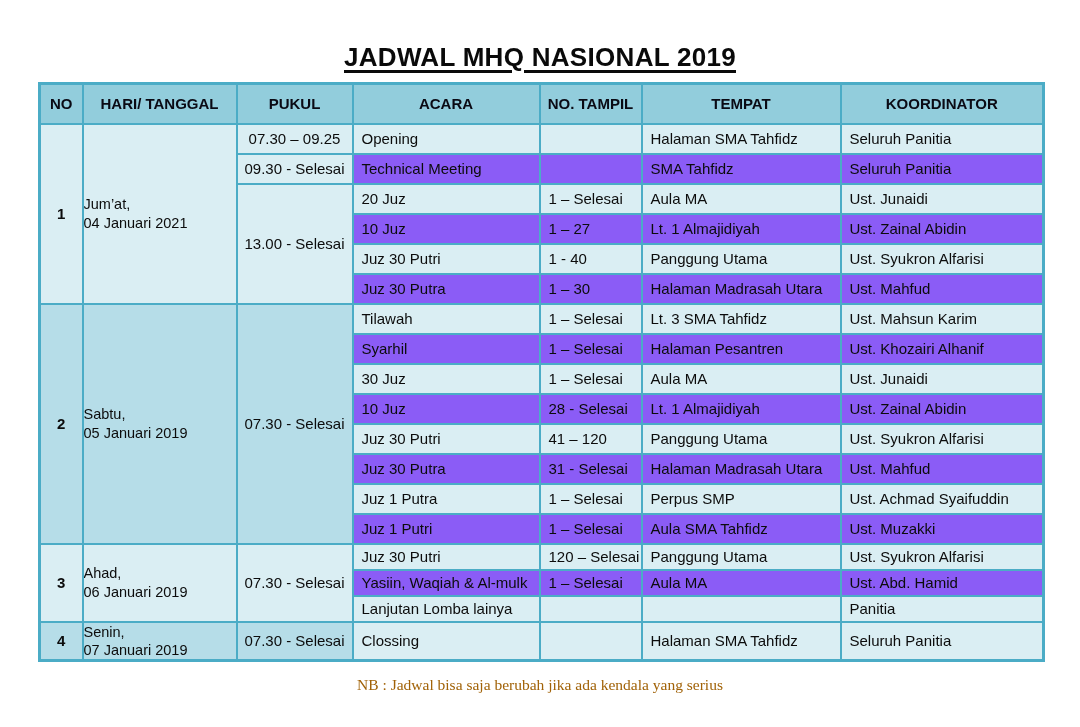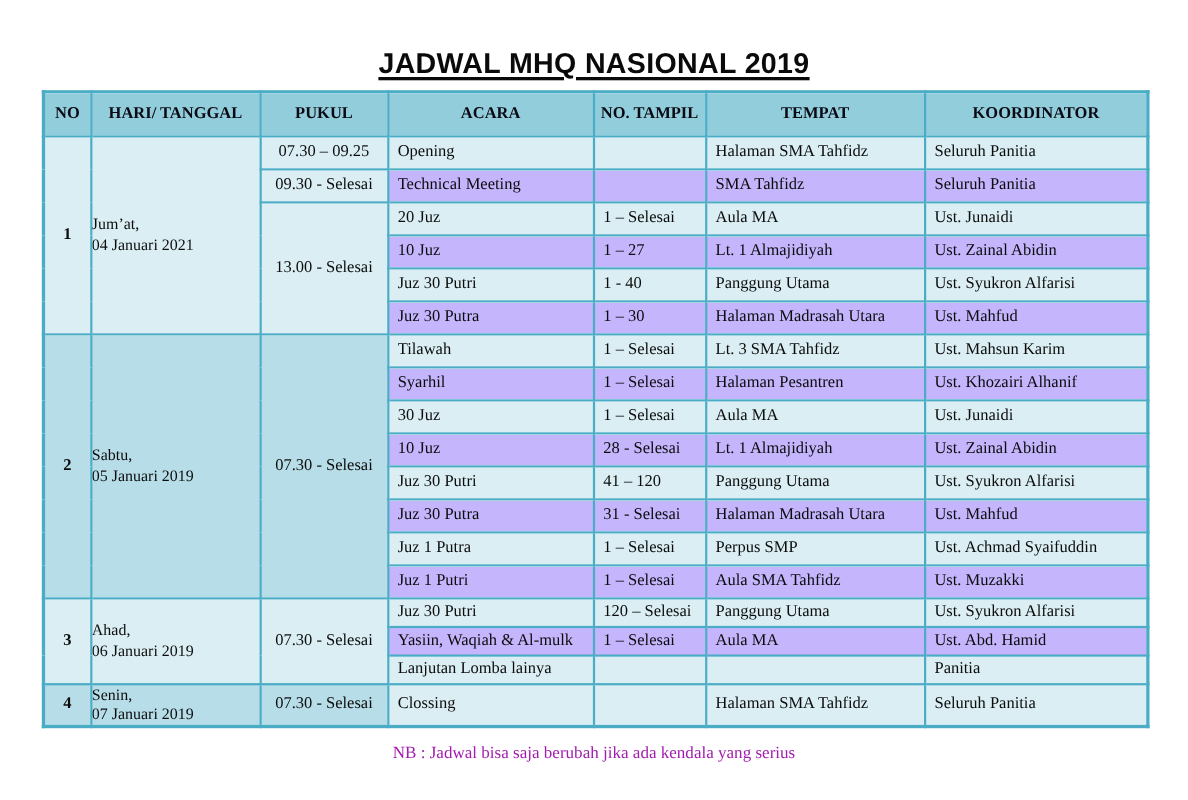--- a/index.html
+++ b/index.html
@@ -18,21 +18,21 @@
   }
   .doc-title{
     position:absolute;top:42px;left:0;right:0;text-align:center;
     font-family:"Liberation Sans",sans-serif;font-size:26px;font-weight:bold;
     letter-spacing:.3px;color:#0a0a0a;
     text-decoration:underline;text-decoration-thickness:2.5px;text-underline-offset:4px;
   }
   table.schedule{
     position:absolute;left:38px;top:82px;width:1004px;
     border-collapse:collapse;table-layout:fixed;
-    font-family:Liberation Serif, serif;
+    font-family:Liberation Sans, sans-serif;
     border-radius:14px;
   }
   table.schedule{border:3px solid var(--border);}
   .schedule th,.schedule td{
     border:2px solid var(--border);
     font-size:15px;color:#0c0c0c;
     overflow:hidden;vertical-align:middle;
   }
   .schedule thead tr{height:40px;}
   .schedule th{
@@ -43,24 +43,24 @@
   tr.g2{height:26px;}
   tr.g3{height:36px;}
   td.c-no{text-align:center;font-weight:bold;}
   td.c-day{text-align:left;line-height:1.25;font-size:14.5px;}
   td.c-day div{white-space:nowrap;}
   td.c-pukul{text-align:center;white-space:nowrap;}
   td.c-left{text-align:left;padding:0 4px 0 8px;white-space:nowrap;}
   .shade-light{background:var(--row-tint);margin-left:16px;}
   .shade-dark{background:var(--group-tint);}
   .tint{background:var(--row-tint);}
-  .plain{background:#c4b5fd;}
+  .plain{background:#8b5cf6;}
   .footer-note{
     position:absolute;top:676px;left:0;right:0;text-align:center;
-    font-size:15.5px;color:#a21caf;
+    font-size:15.5px;color:#a16207;
   }
 </style>
 </head>
 <body>
 
 <h1 class="doc-title">JADWAL MHQ NASIONAL 2019</h1>
 
 <table class="schedule">
   <colgroup>
     <col style="width:43px">

